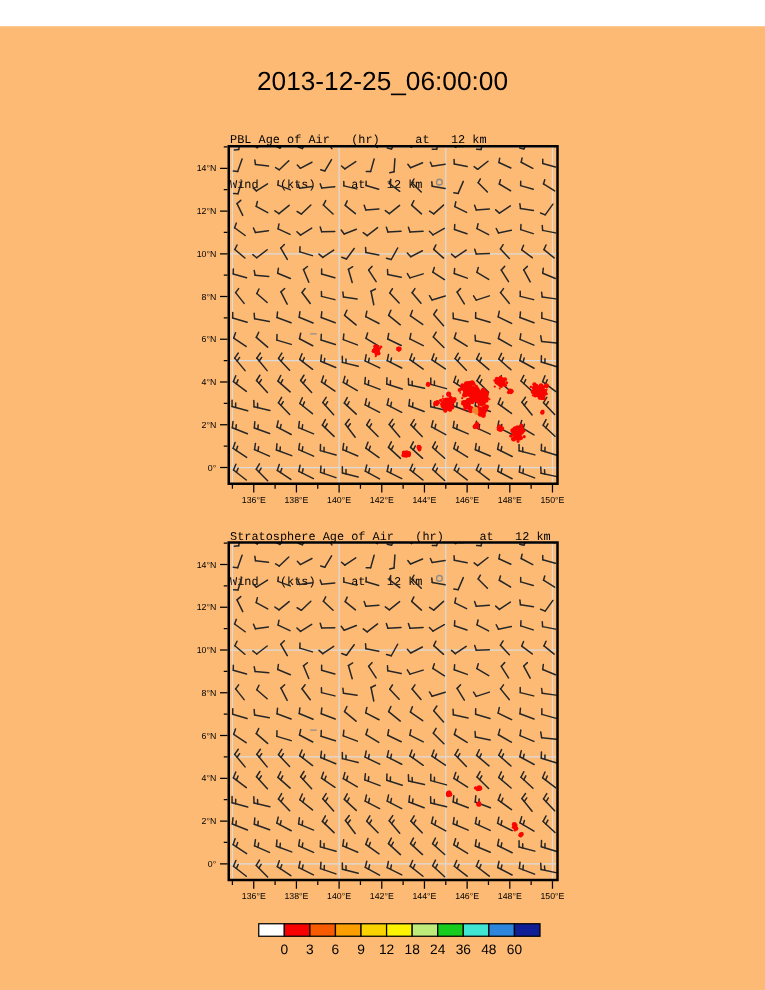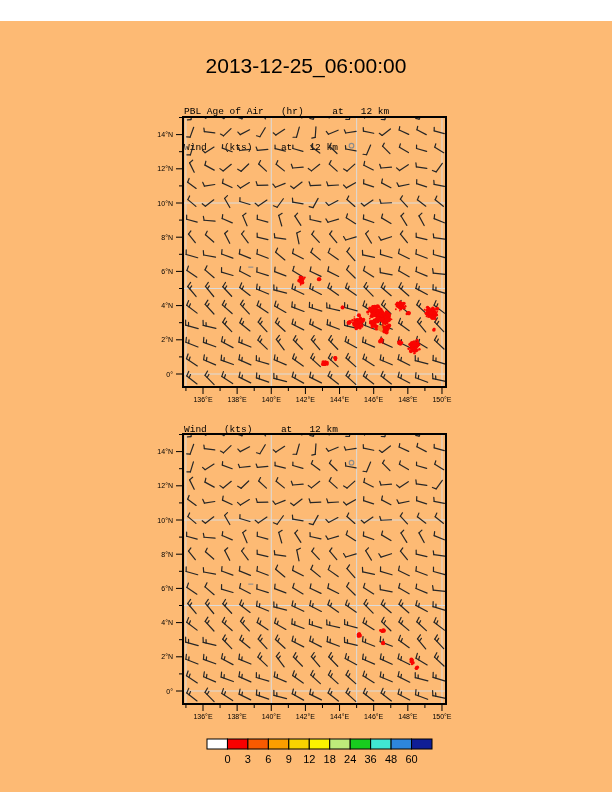--- a/index.html
+++ b/index.html
@@ -17,20 +17,21 @@
 
 <div class="page">
   <div class="main-title">2013-12-25_06:00:00</div>
 
   <div class="subtitle" id="sub1">
     <div>PBL Age of Air   (hr)     at   12 km</div>
     <div>Wind   (kts)     at   12 km</div>
   </div>
 
   <div class="subtitle" id="sub2">
+    <div>Stratosphere Age of Air   (hr)     at   12 km</div>
     <div>Wind   (kts)     at   12 km</div>
   </div>
 
   <svg id="plot-svg" width="612" height="792" viewBox="0 0 612 792">
       <defs>
         <clipPath id="clip0">
           <rect x="183" y="96" width="263" height="270"></rect>
         </clipPath>
       </defs>
       <g>

